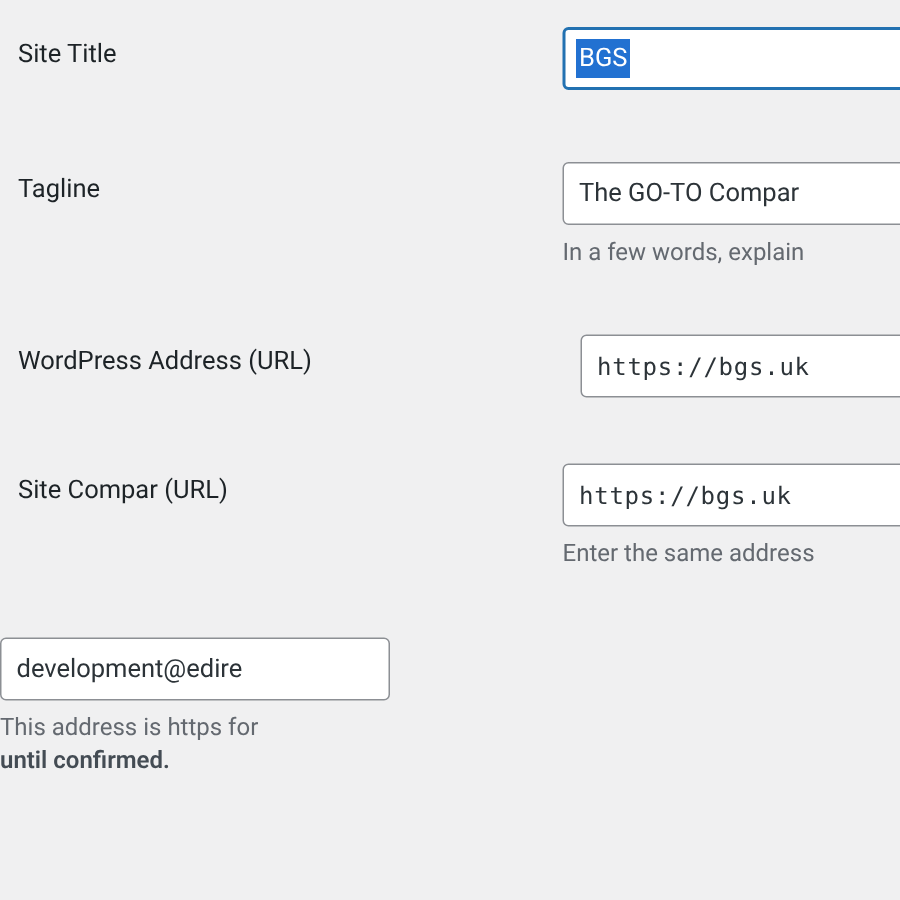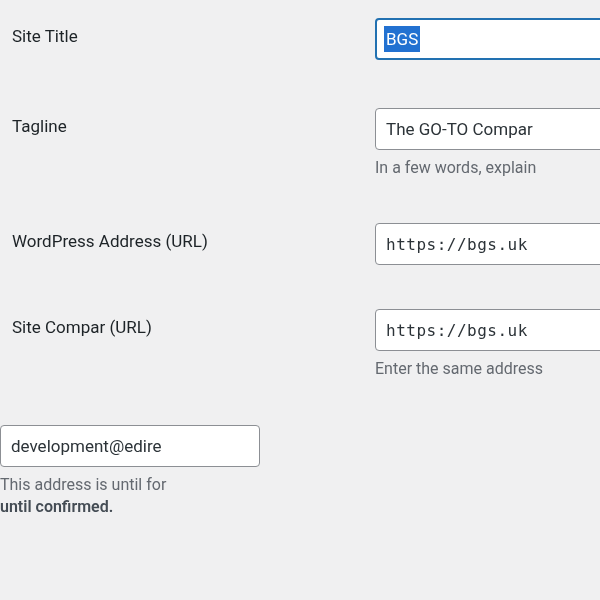--- a/index.html
+++ b/index.html
@@ -78,21 +78,21 @@
       font-size: 16px;
       margin-top: 7px;
       line-height: 1.4;
     }
     .description strong {
       font-weight: 600;
       color: #444c54;
     }
     .row1 { margin-top: 18px; margin-bottom: 48px; }
     .row2 { margin-bottom: 44px; }
-    .row3 { margin-bottom: 44px; }
+    .row3 { margin-bottom: 44px; gap: 12px; }
     .row4 { margin-bottom: 44px; }
     .row5 { }
   </style>
 </head>
 <body>
 
 <div class="form-table">
 
   <div class="form-row row1">
     <div class="label-cell">Site Title</div>
@@ -124,19 +124,19 @@
     <div class="field-cell">
       <input type="text" class="code" value="https://bgs.uk" style="">
       <p class="description">Enter the same address</p>
     </div>
   </div>
 
   <div class="form-row row5">
     <div class="field-cell">
       <input type="text" value="development@edire" style="">
       <p class="description">
-        <span>This address is until for</span><br>
+        <span>This address is https for</span><br>
         <strong>until confirmed.</strong>
       </p>
     </div>
   </div>
 
 </div>
 
 </body></html>

